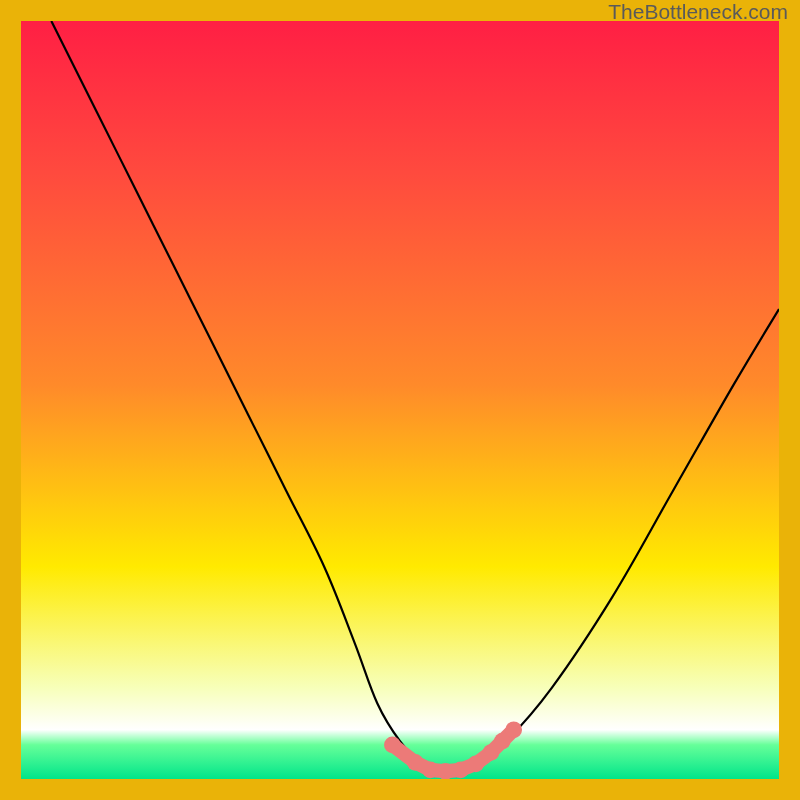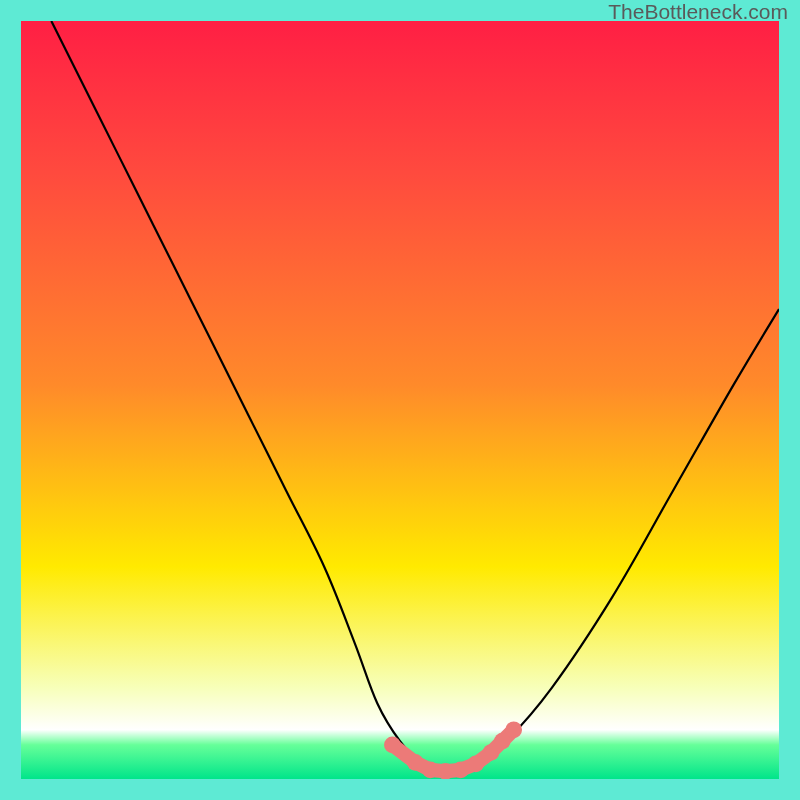--- a/index.html
+++ b/index.html
@@ -1,16 +1,16 @@
 <!DOCTYPE html>
 <html><head>
 <meta charset="utf-8">
 <style>
   html,body{margin:0;padding:0;width:800px;height:800px;background:#000;overflow:hidden}
-  .stage{position:relative;width:800px;height:800px;background:#5eead4}
+  .stage{position:relative;width:800px;height:800px;background:#eab308}
   .plot{position:absolute;left:21px;top:21px;width:758px;height:758px}
   .wm{position:absolute;top:0;right:12px;font:21px Arial,Helvetica,sans-serif;color:#5a5a5a;font-weight:400}
   svg{display:block}
 </style>
 </head>
 <body>
 
 <div class="stage">
   <div class="wm">TheBottleneck.com</div>
   <div class="plot">

